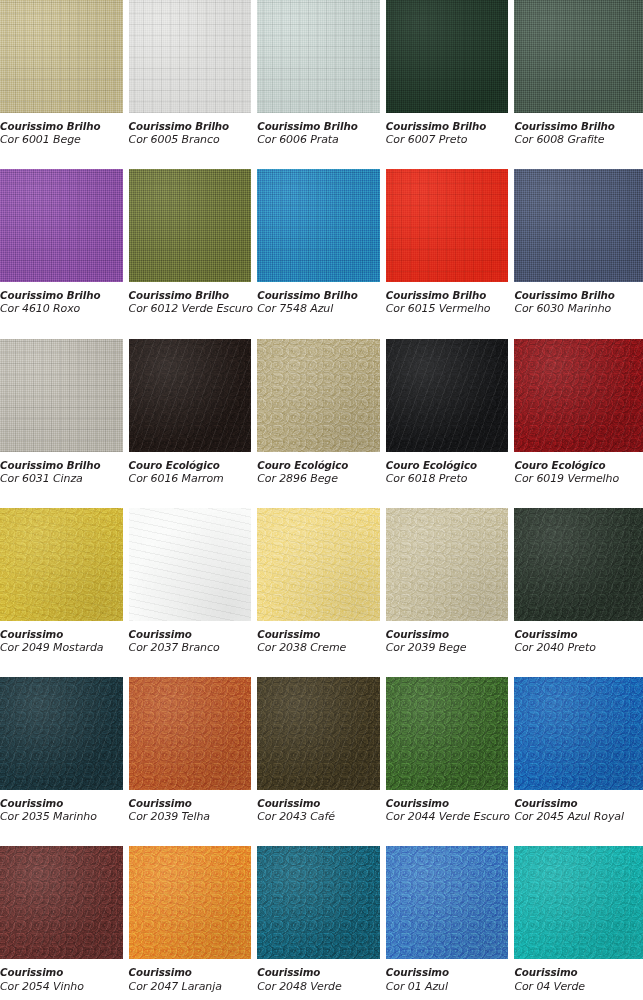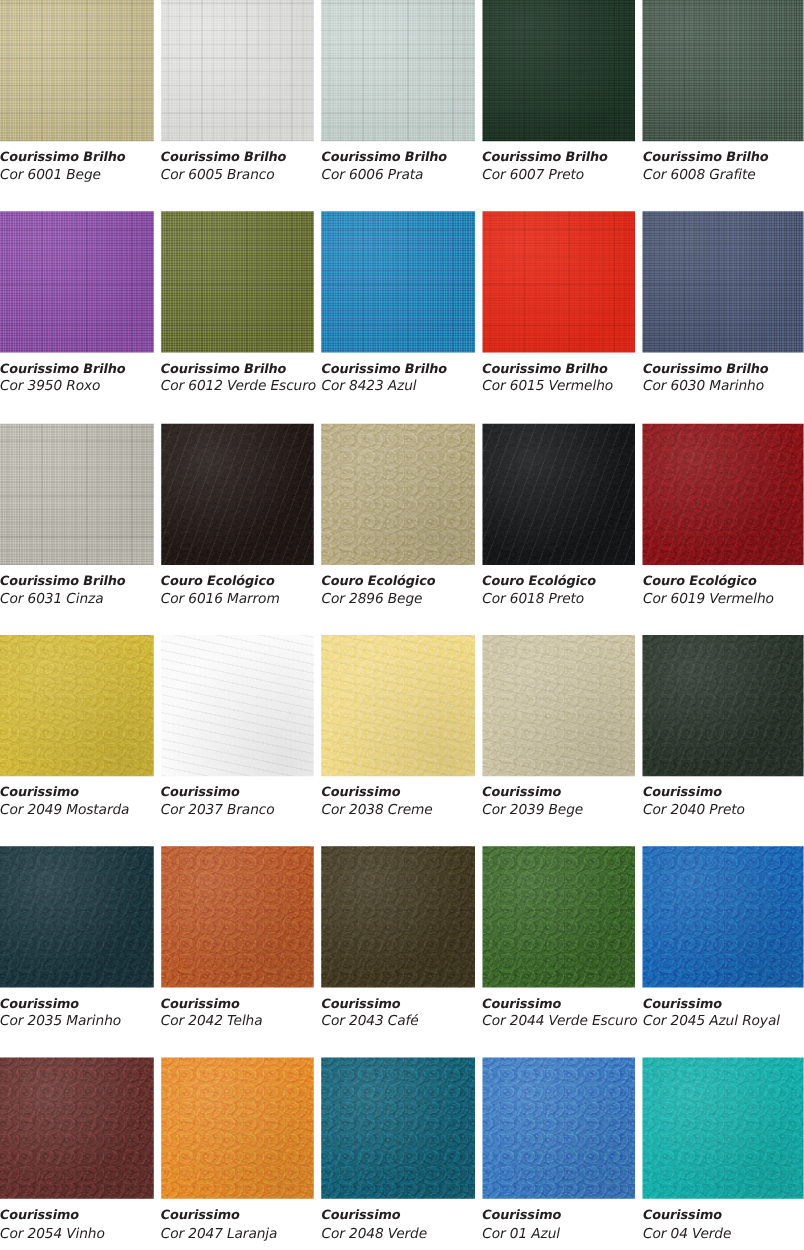--- a/index.html
+++ b/index.html
@@ -182,39 +182,39 @@
         </div>
       </div>
     </div>
     <div class="swatch-row">
       <div class="swatch-cell">
         <div class="sw-wrap">
           <div class="sw tex-woven" style="background: rgb(139, 79, 168);"></div>
         </div>
         <div class="sw-label">
           <span class="sw-line1">Courissimo Brilho</span>
-          <span class="sw-line2">Cor 3950 Roxo</span>
+          <span class="sw-line2">Cor 4610 Roxo</span>
         </div>
       </div>
       <div class="swatch-cell">
         <div class="sw-wrap">
           <div class="sw tex-woven" style="background: rgb(107, 115, 56);"></div>
         </div>
         <div class="sw-label">
           <span class="sw-line1">Courissimo Brilho</span>
           <span class="sw-line2">Cor 6012 Verde Escuro</span>
         </div>
       </div>
       <div class="swatch-cell">
         <div class="sw-wrap">
           <div class="sw tex-woven" style="background: rgb(38, 132, 188);"></div>
         </div>
         <div class="sw-label">
           <span class="sw-line1">Courissimo Brilho</span>
-          <span class="sw-line2">Cor 8423 Azul</span>
+          <span class="sw-line2">Cor 7548 Azul</span>
         </div>
       </div>
       <div class="swatch-cell">
         <div class="sw-wrap">
           <div class="sw tex-woven" style="background: rgb(229, 40, 23);"></div>
         </div>
         <div class="sw-label">
           <span class="sw-line1">Courissimo Brilho</span>
           <span class="sw-line2">Cor 6015 Vermelho</span>
         </div>
@@ -332,21 +332,21 @@
           <span class="sw-line1">Courissimo</span>
           <span class="sw-line2">Cor 2035 Marinho</span>
         </div>
       </div>
       <div class="swatch-cell">
         <div class="sw-wrap">
           <div class="sw tex-leather" style="background: rgb(188, 92, 44);"></div>
         </div>
         <div class="sw-label">
           <span class="sw-line1">Courissimo</span>
-          <span class="sw-line2">Cor 2042 Telha</span>
+          <span class="sw-line2">Cor 2039 Telha</span>
         </div>
       </div>
       <div class="swatch-cell">
         <div class="sw-wrap">
           <div class="sw tex-leather" style="background: rgb(69, 60, 36);"></div>
         </div>
         <div class="sw-label">
           <span class="sw-line1">Courissimo</span>
           <span class="sw-line2">Cor 2043 Café</span>
         </div>

